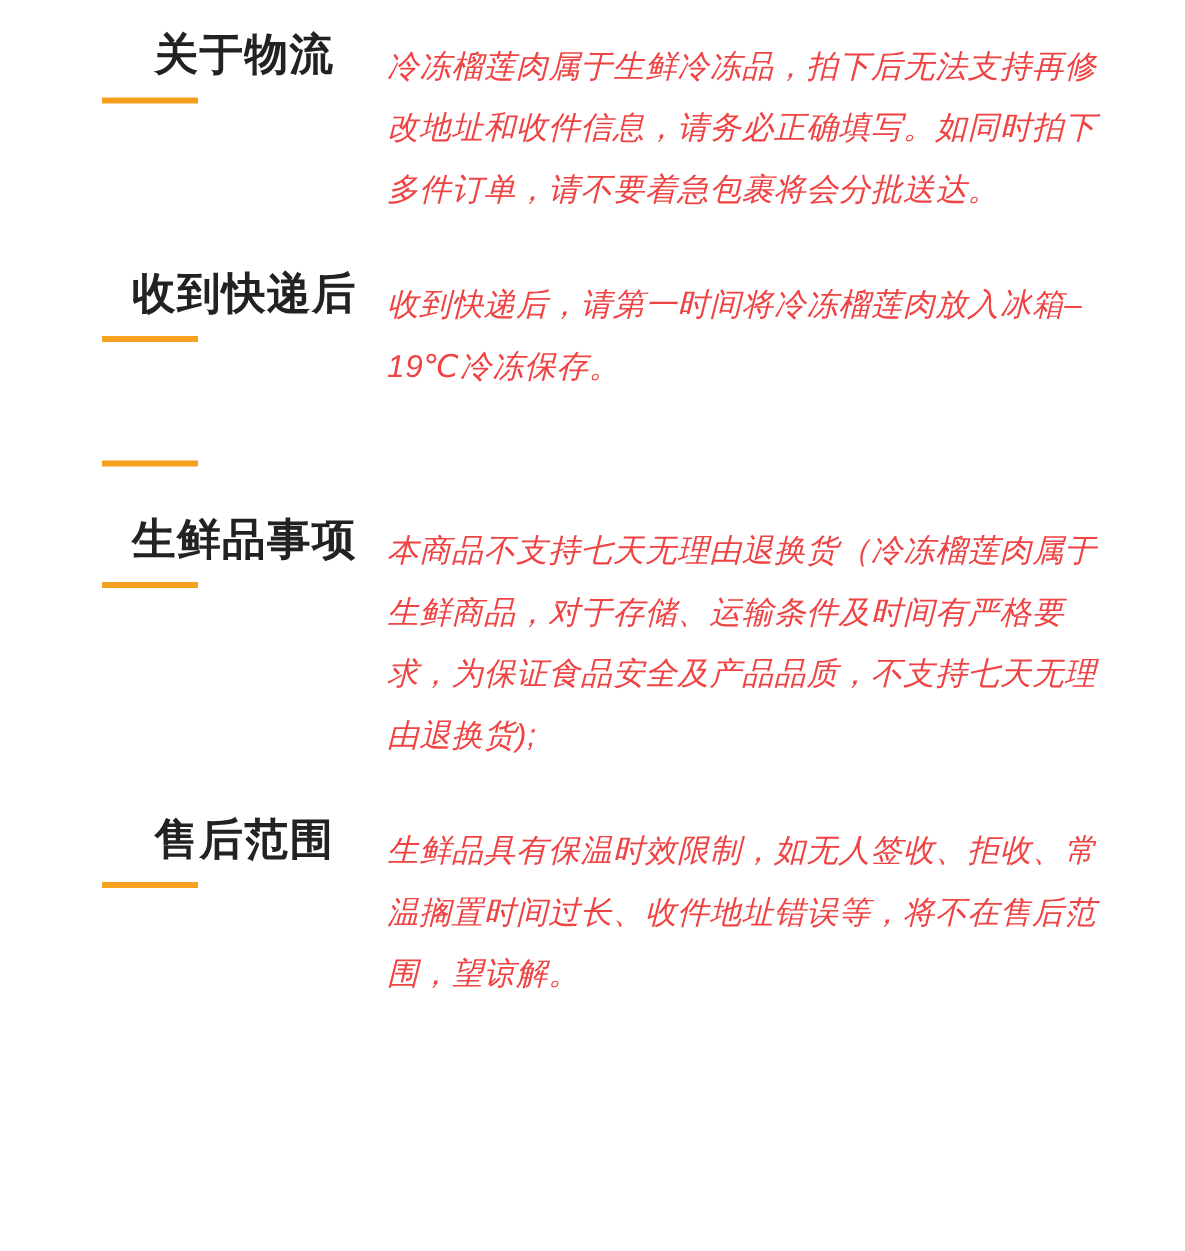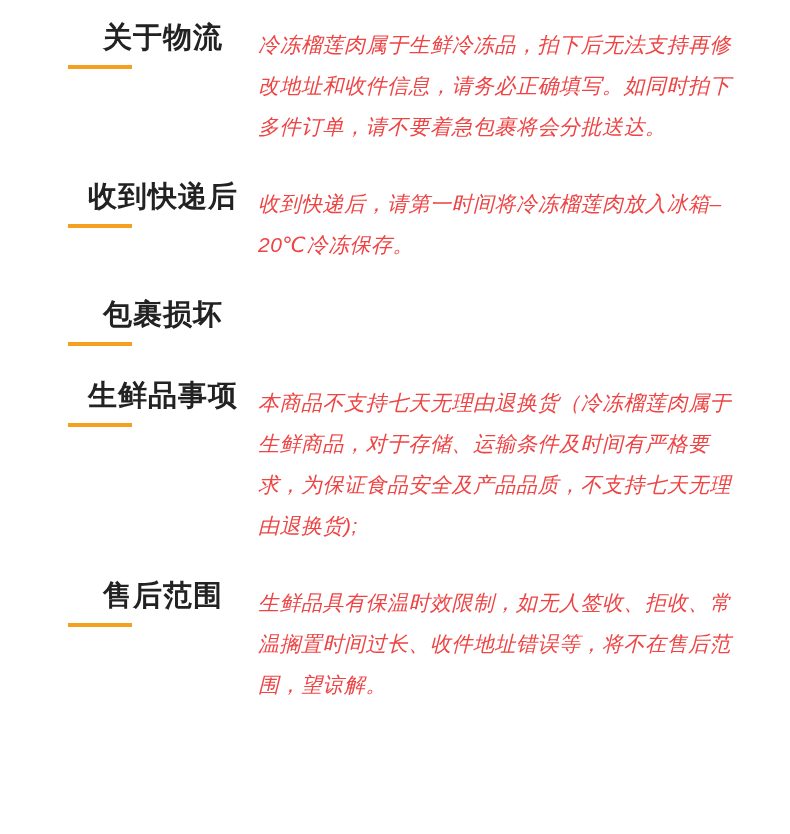--- a/index.html
+++ b/index.html
@@ -73,27 +73,26 @@
       <p>冷冻榴莲肉属于生鲜冷冻品，拍下后无法支持再修改地址和收件信息，请务必正确填写。如同时拍下多件订单，请不要着急包裹将会分批送达。</p>
     </div>
   </div>
 
   <div class="section">
     <div class="section-head">
       <div class="section-title">收到快递后</div>
       <div class="title-underline"></div>
     </div>
     <div class="section-body">
-      <p>收到快递后，请第一时间将冷冻榴莲肉放入冰箱–20℃冷冻保存。</p>
+      <p>收到快递后，请第一时间将冷冻榴莲肉放入冰箱–19℃冷冻保存。</p>
     </div>
   </div>
 
   <div class="section">
     <div class="section-head">
-      <div class="section-title">包裹损坏</div>
       <div class="title-underline"></div>
     </div>
   </div>
 
   <div class="section">
     <div class="section-head">
       <div class="section-title">生鲜品事项</div>
       <div class="title-underline"></div>
     </div>
     <div class="section-body">

